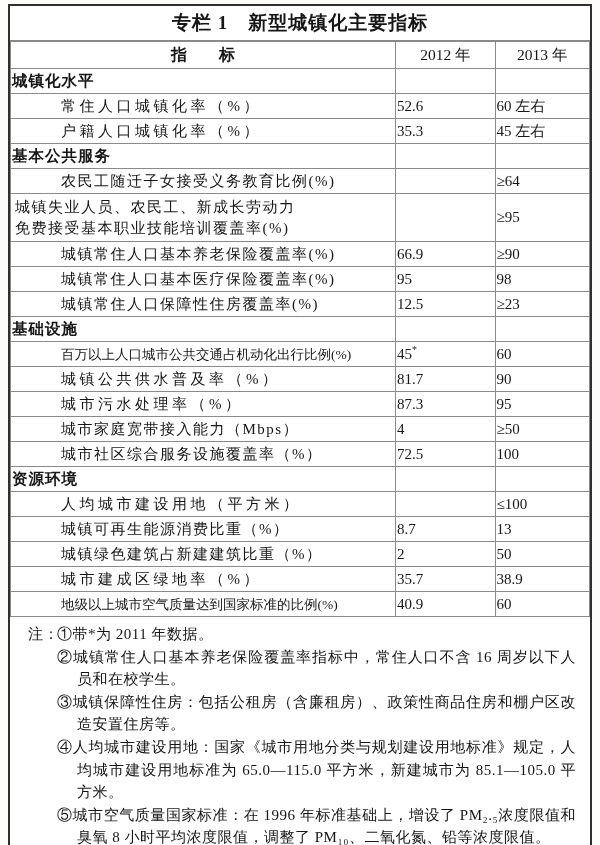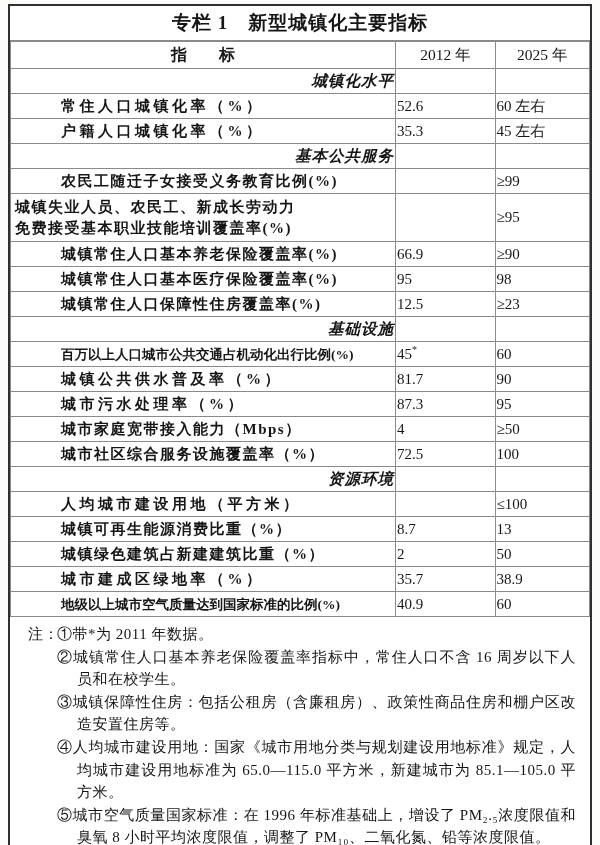--- a/index.html
+++ b/index.html
@@ -13,22 +13,22 @@
   .frame{border:2px solid #2f2f2f;background:#ffffff;}
   .doc-title{
     height:34px;line-height:34px;text-align:center;
     font-weight:bold;font-size:19px;letter-spacing:1px;
     border-bottom:1px solid #8a8a8a;
   }
   table.ind{width:100%;border-collapse:collapse;table-layout:fixed;}
   table.ind th,table.ind td{border:1px solid #8a8a8a;overflow:hidden;}
   th.h-ind{height:24px;font-weight:bold;font-size:16px;text-align:center;margin-left:48px;}
   th.h-year{height:24px;font-weight:normal;font-size:15.5px;text-align:center;}
-  td.sec{height:22px;font-weight:bold;font-size:15.5px;text-align:right;letter-spacing:1px;font-style:italic;}
-  td.lbl{height:22px;font-size:15px;text-align:left;padding-left:50px;letter-spacing:3.5px;line-height:21px;font-weight:bold;}
+  td.sec{height:22px;font-weight:bold;font-size:15.5px;text-align:left;letter-spacing:1px;}
+  td.lbl{height:22px;font-size:15px;text-align:left;padding-left:50px;letter-spacing:3.5px;line-height:21px;}
   td.lbl.mid{letter-spacing:1.5px;}
   td.lbl.long{letter-spacing:0;font-size:13.5px;}
   td.lbl.multi{height:45px;padding-left:4px;white-space:pre-line;letter-spacing:1.5px;line-height:21px;}
   td.val{height:22px;text-align:left;font-size:15px;}
   td.val sup{font-size:10px;line-height:0;}
   .notes{
     position:relative;
     padding:6px 14px 7px 67px;
     font-size:15px;line-height:22.6px;
     text-align:justify;letter-spacing:0.5px;
@@ -45,21 +45,21 @@
     <table class="ind">
       <colgroup>
         <col style="width:66.5%">
         <col style="width:17.2%">
         <col style="width:16.3%">
       </colgroup>
       <thead>
         <tr>
           <th class="h-ind">指　　标</th>
           <th class="h-year">2012 年</th>
-          <th class="h-year">2025 年</th>
+          <th class="h-year">2013 年</th>
         </tr>
       </thead>
       <tbody id="tbody">
           <tr>
             <td class="sec">城镇化水平</td>
             <td class="val"></td>
             <td class="val"></td>
           </tr>
           <tr>
             <td class="lbl">常住人口城镇化率（%）</td>
@@ -72,21 +72,21 @@
             <td class="val">45 左右</td>
           </tr>
           <tr>
             <td class="sec">基本公共服务</td>
             <td class="val"></td>
             <td class="val"></td>
           </tr>
           <tr>
             <td class="lbl mid">农民工随迁子女接受义务教育比例(%)</td>
             <td class="val"></td>
-            <td class="val">≥99</td>
+            <td class="val">≥64</td>
           </tr>
           <tr>
             <td class="lbl multi">城镇失业人员、农民工、新成长劳动力
 免费接受基本职业技能培训覆盖率(%)</td>
             <td class="val"></td>
             <td class="val">≥95</td>
           </tr>
           <tr>
             <td class="lbl mid">城镇常住人口基本养老保险覆盖率(%)</td>
             <td class="val">66.9</td>

